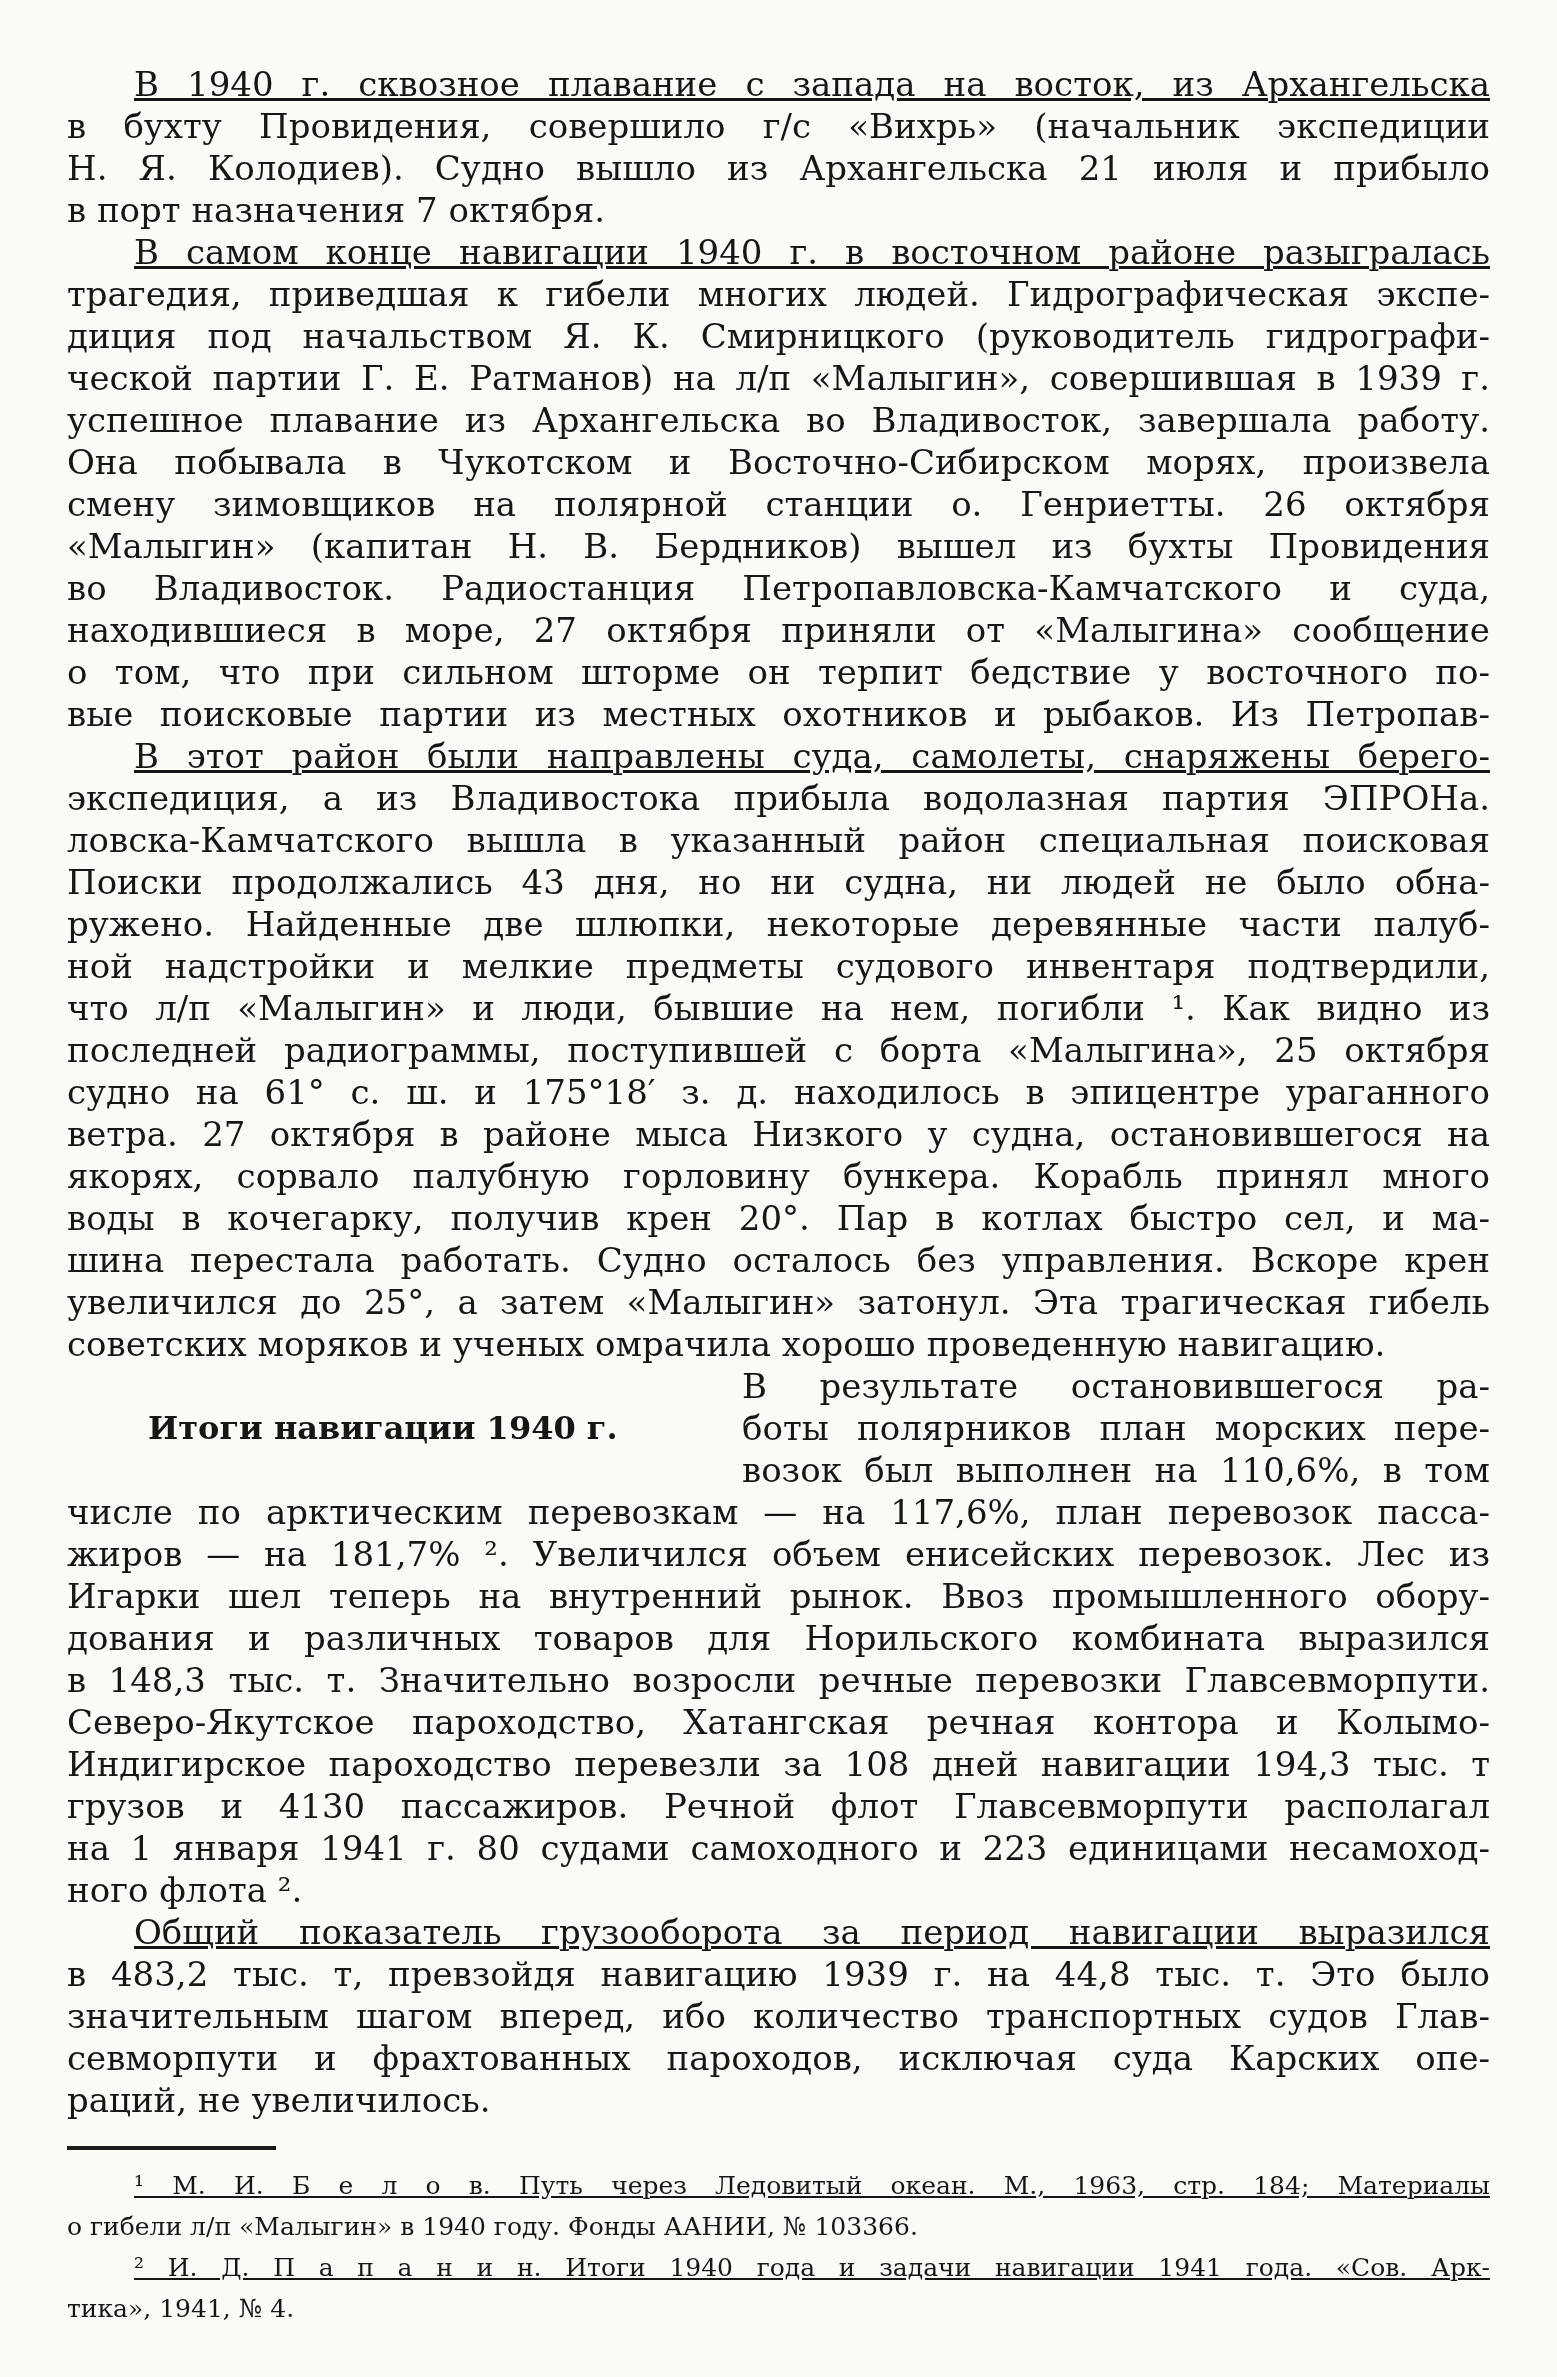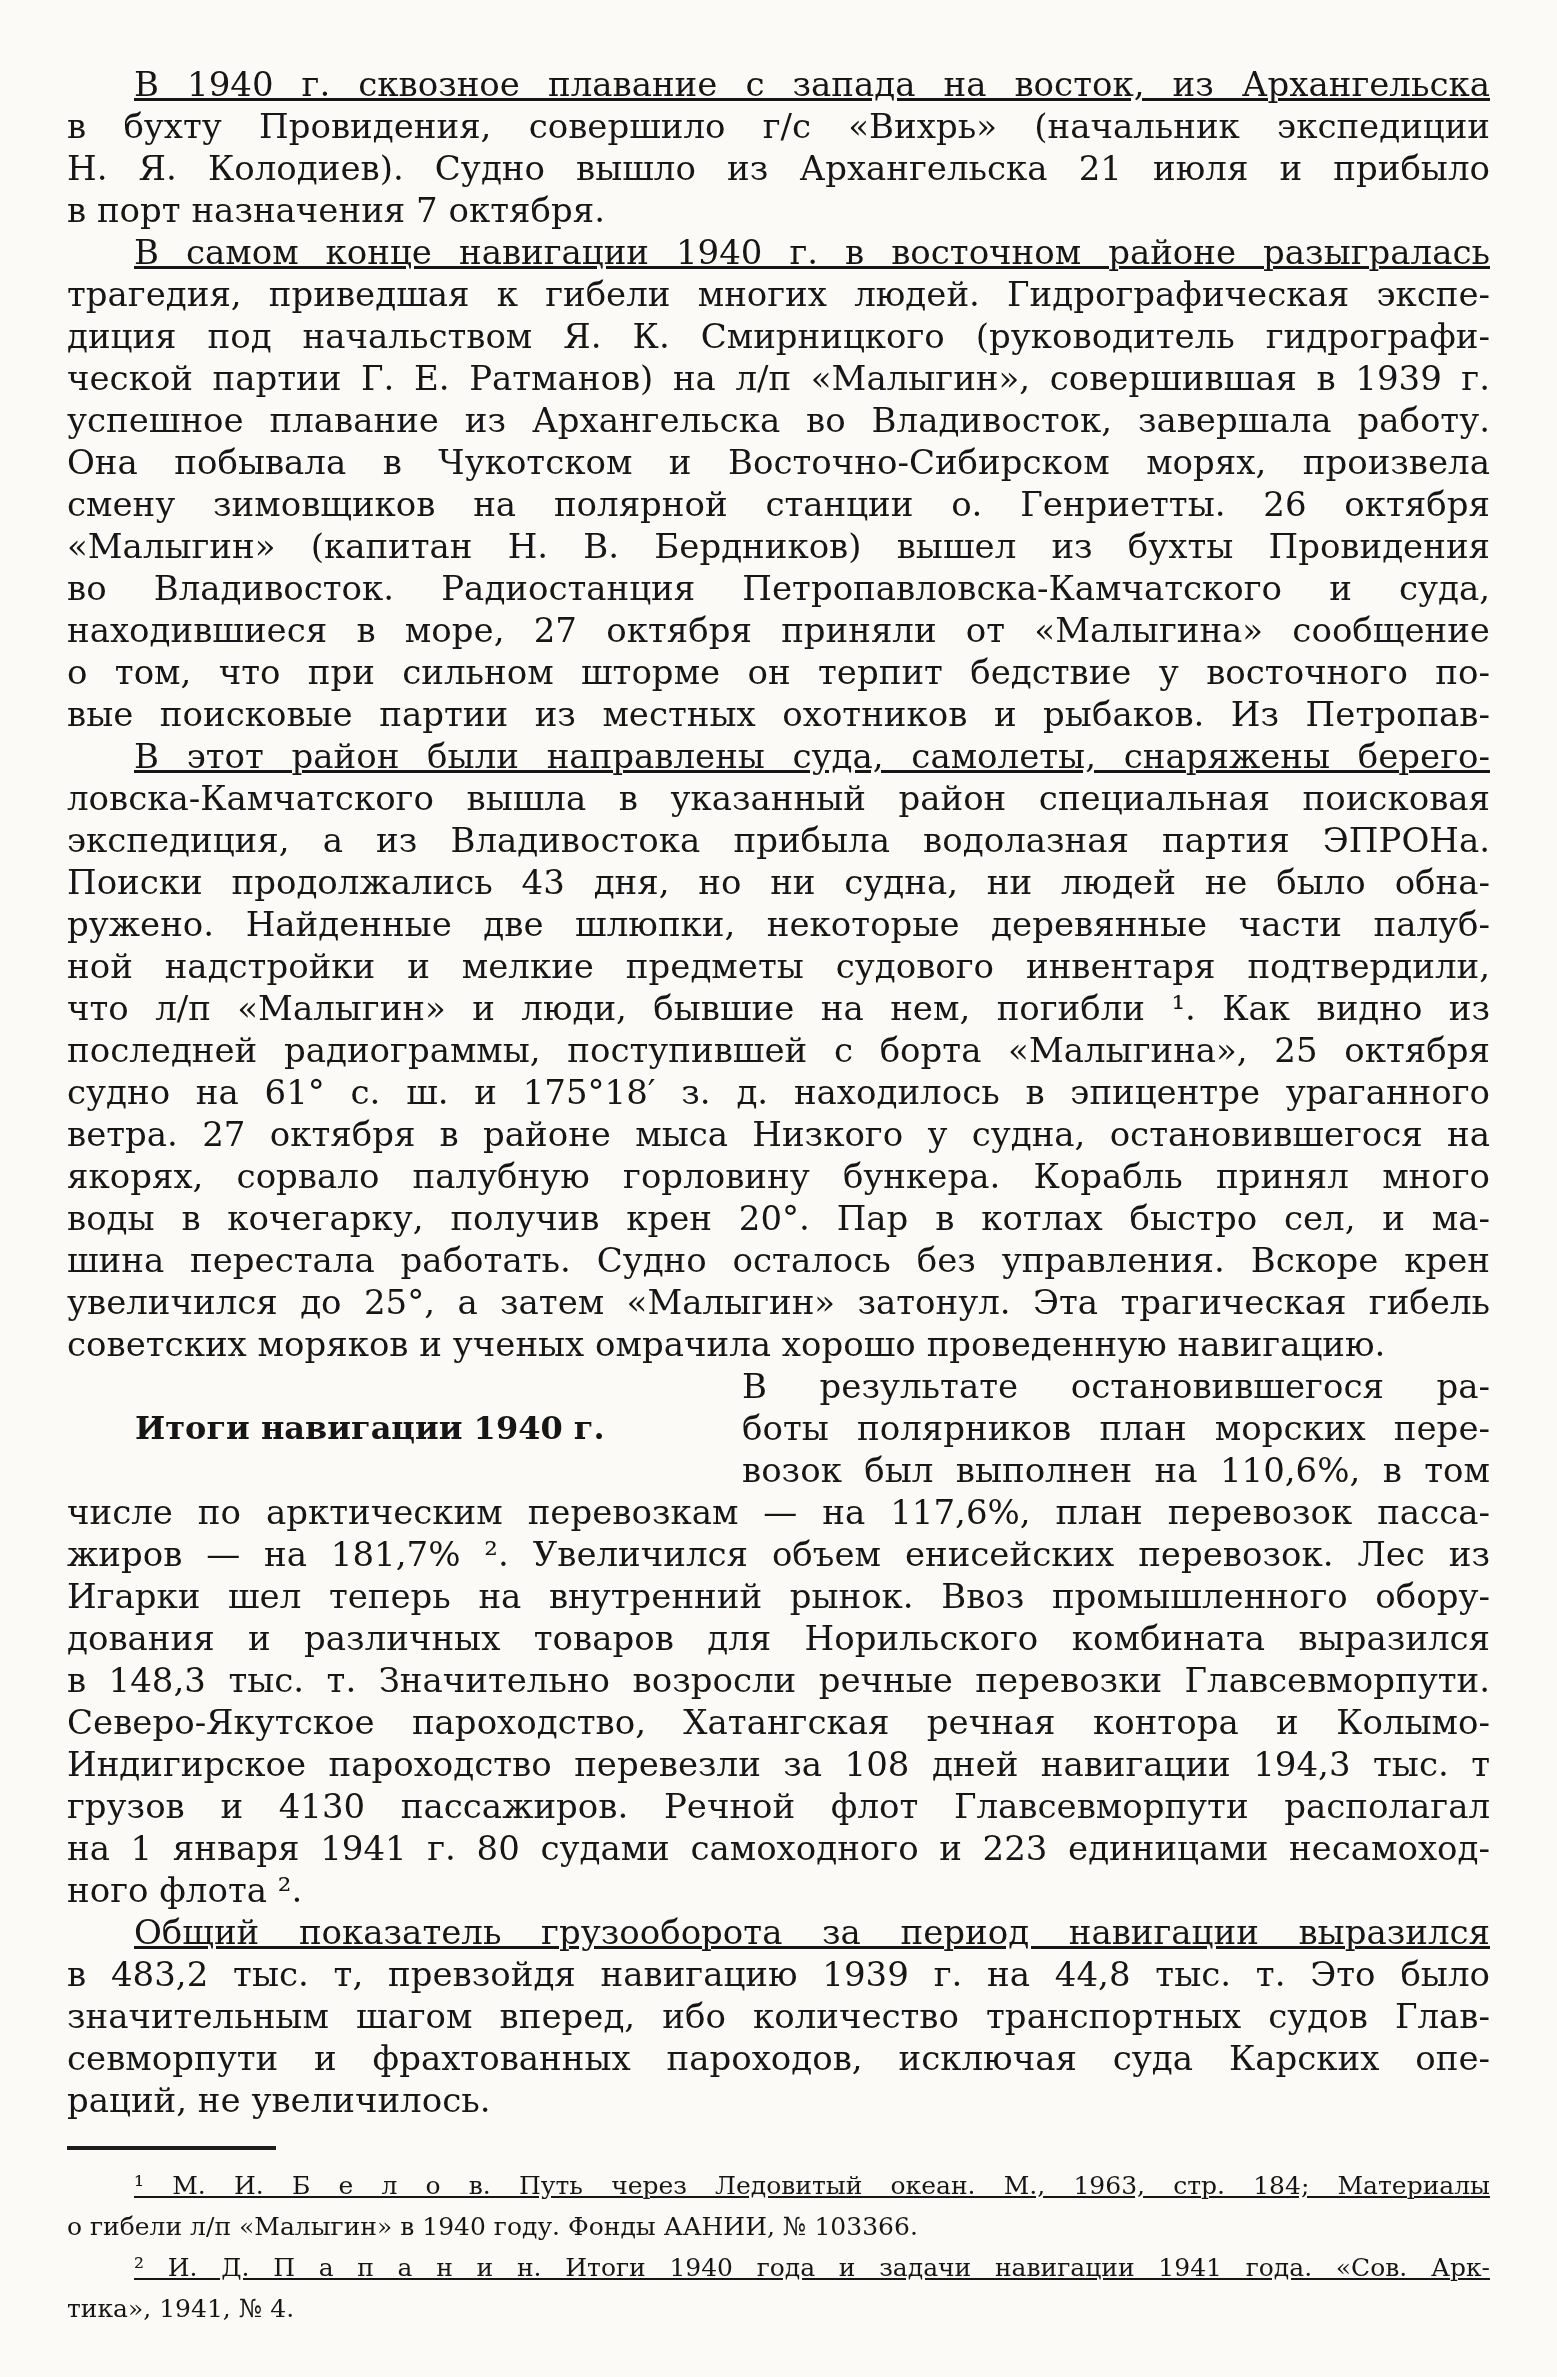--- a/index.html
+++ b/index.html
@@ -20,21 +20,21 @@
     text-align: justify;
     text-align-last: justify;
     white-space: normal;
   }
   .line.last { text-align-last: left; }
   .line.indent { text-indent: 67px; text-decoration: underline; }
 
   .runin-section { position: relative; }
   .runin-heading {
     position: absolute;
-    left: 68px;
+    left: 81px;
     top: 44px;
     width: 604px;
     font-weight: bold;
     font-size: 32px;
     line-height: 38px;
     white-space: nowrap;
     text-align: left;
   }
   .runin-right { margin-left: 675px; }
 
@@ -63,22 +63,22 @@
       <div class="line">ческой партии Г. Е. Ратманов) на л/п «Малыгин», совершившая в 1939 г.</div>
       <div class="line">успешное плавание из Архангельска во Владивосток, завершала работу.</div>
       <div class="line">Она побывала в Чукотском и Восточно-Сибирском морях, произвела</div>
       <div class="line">смену зимовщиков на полярной станции о. Генриетты. 26 октября</div>
       <div class="line">«Малыгин» (капитан Н. В. Бердников) вышел из бухты Провидения</div>
       <div class="line">во Владивосток. Радиостанция Петропавловска-Камчатского и суда,</div>
       <div class="line">находившиеся в море, 27 октября приняли от «Малыгина» сообщение</div>
       <div class="line">о том, что при сильном шторме он терпит бедствие у восточного по-</div>
       <div class="line">вые поисковые партии из местных охотников и рыбаков. Из Петропав-</div>
       <div class="line indent">В этот район были направлены суда, самолеты, снаряжены берего-</div>
+      <div class="line">экспедиция, а из Владивостока прибыла водолазная партия ЭПРОНа.</div>
       <div class="line">ловска-Камчатского вышла в указанный район специальная поисковая</div>
-      <div class="line">экспедиция, а из Владивостока прибыла водолазная партия ЭПРОНа.</div>
       <div class="line">Поиски продолжались 43 дня, но ни судна, ни людей не было обна-</div>
       <div class="line">ружено. Найденные две шлюпки, некоторые деревянные части палуб-</div>
       <div class="line">ной надстройки и мелкие предметы судового инвентаря подтвердили,</div>
       <div class="line">что л/п «Малыгин» и люди, бывшие на нем, погибли ¹. Как видно из</div>
       <div class="line">последней радиограммы, поступившей с борта «Малыгина», 25 октября</div>
       <div class="line">судно на 61° с. ш. и 175°18′ з. д. находилось в эпицентре ураганного</div>
       <div class="line">ветра. 27 октября в районе мыса Низкого у судна, остановившегося на</div>
       <div class="line">якорях, сорвало палубную горловину бункера. Корабль принял много</div>
       <div class="line">воды в кочегарку, получив крен 20°. Пар в котлах быстро сел, и ма-</div>
       <div class="line">шина перестала работать. Судно осталось без управления. Вскоре крен</div>

